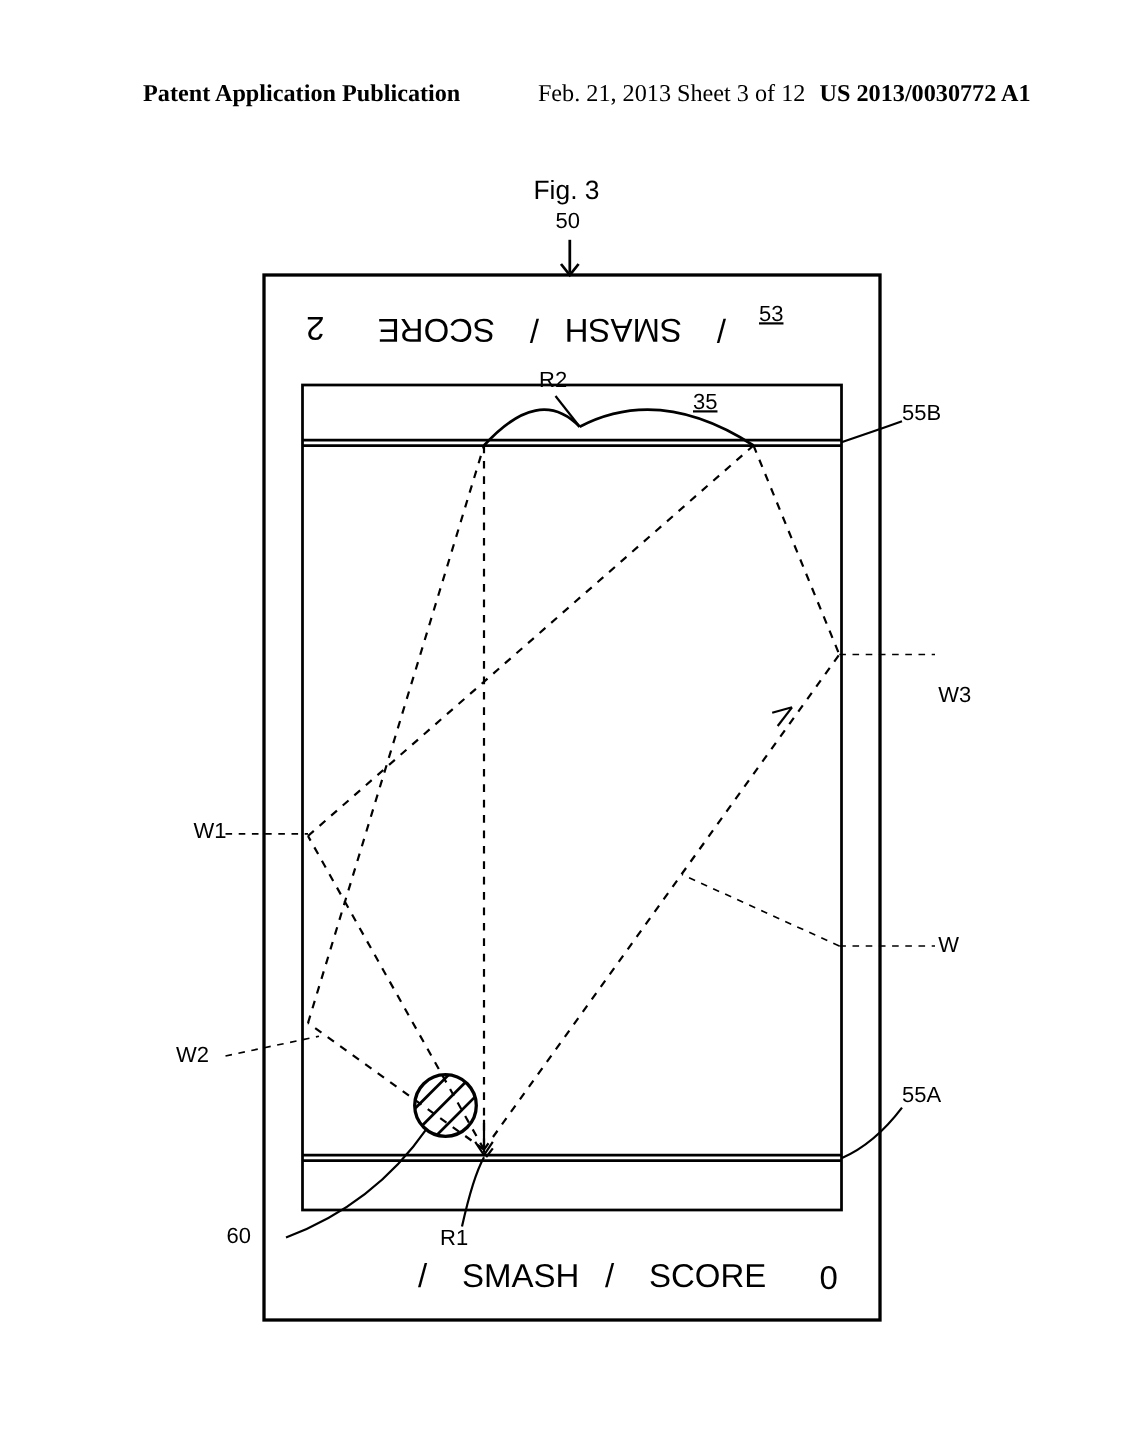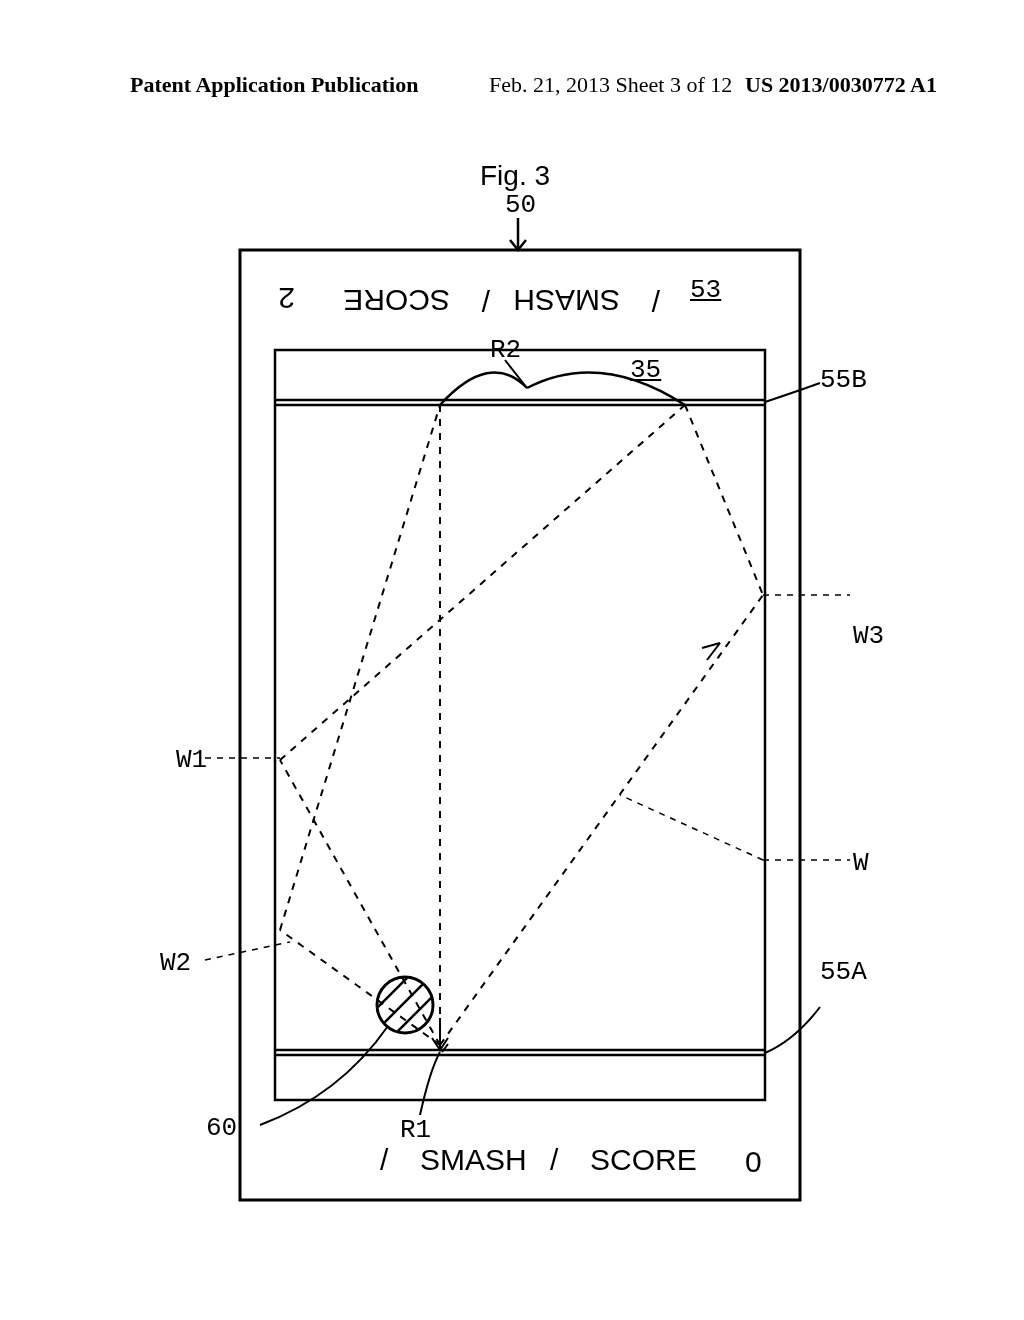--- a/index.html
+++ b/index.html
@@ -43,27 +43,27 @@
     top: 160px;
     width: 770px;
     height: 1080px;
   }
   .fig-title {
     position: absolute;
     top: 0;
     left: 0;
     width: 770px;
     text-align: center;
-    font-size: 28px;
+    font-size: 24px;
     font-family: Arial, sans-serif;
   }
   .label {
     position: absolute;
-    font-size: 26px;
-    font-family: Liberation Mono, monospace;
+    font-size: 20px;
+    font-family: Liberation Sans, sans-serif;
   }
   .underline { text-decoration: underline; text-align: right; }
 </style>
 </head>
 <body>
 
 <div class="page">
 
   <div class="header">
     <span class="header-left">Patent Application Publication</span>
@@ -158,21 +158,21 @@
         <text x="290" y="160">SMASH</text>
         <text x="420" y="160">/</text>
         <text x="460" y="160">SCORE</text>
         <text x="615" y="162">2</text>
       </g>
     </svg>
 
     <div class="label underline" style="left:500px; top:195px;">35</div>
     <div class="label underline" style="left:560px; top:115px;">53</div>
     <div class="label" style="left:690px; top:205px;">55B</div>
-    <div class="label" style="left:690px; top:797px;">55A</div>
+    <div class="label" style="left:690px; top:825px;">55A</div>
     <div class="label" style="left:360px; top:175px;">R2</div>
     <div class="label" style="left:270px; top:955px;">R1</div>
     <div class="label" style="left:30px;  top:585px;margin-left:16px;">W1</div>
     <div class="label" style="left:30px;  top:788px;">W2</div>
     <div class="label" style="left:723px; top:420px;margin-top:41px;">W3</div>
     <div class="label" style="left:723px; top:688px;">W</div>
     <div class="label" style="left:76px;  top:953px;">60</div>
   </div>
 </div>
 

